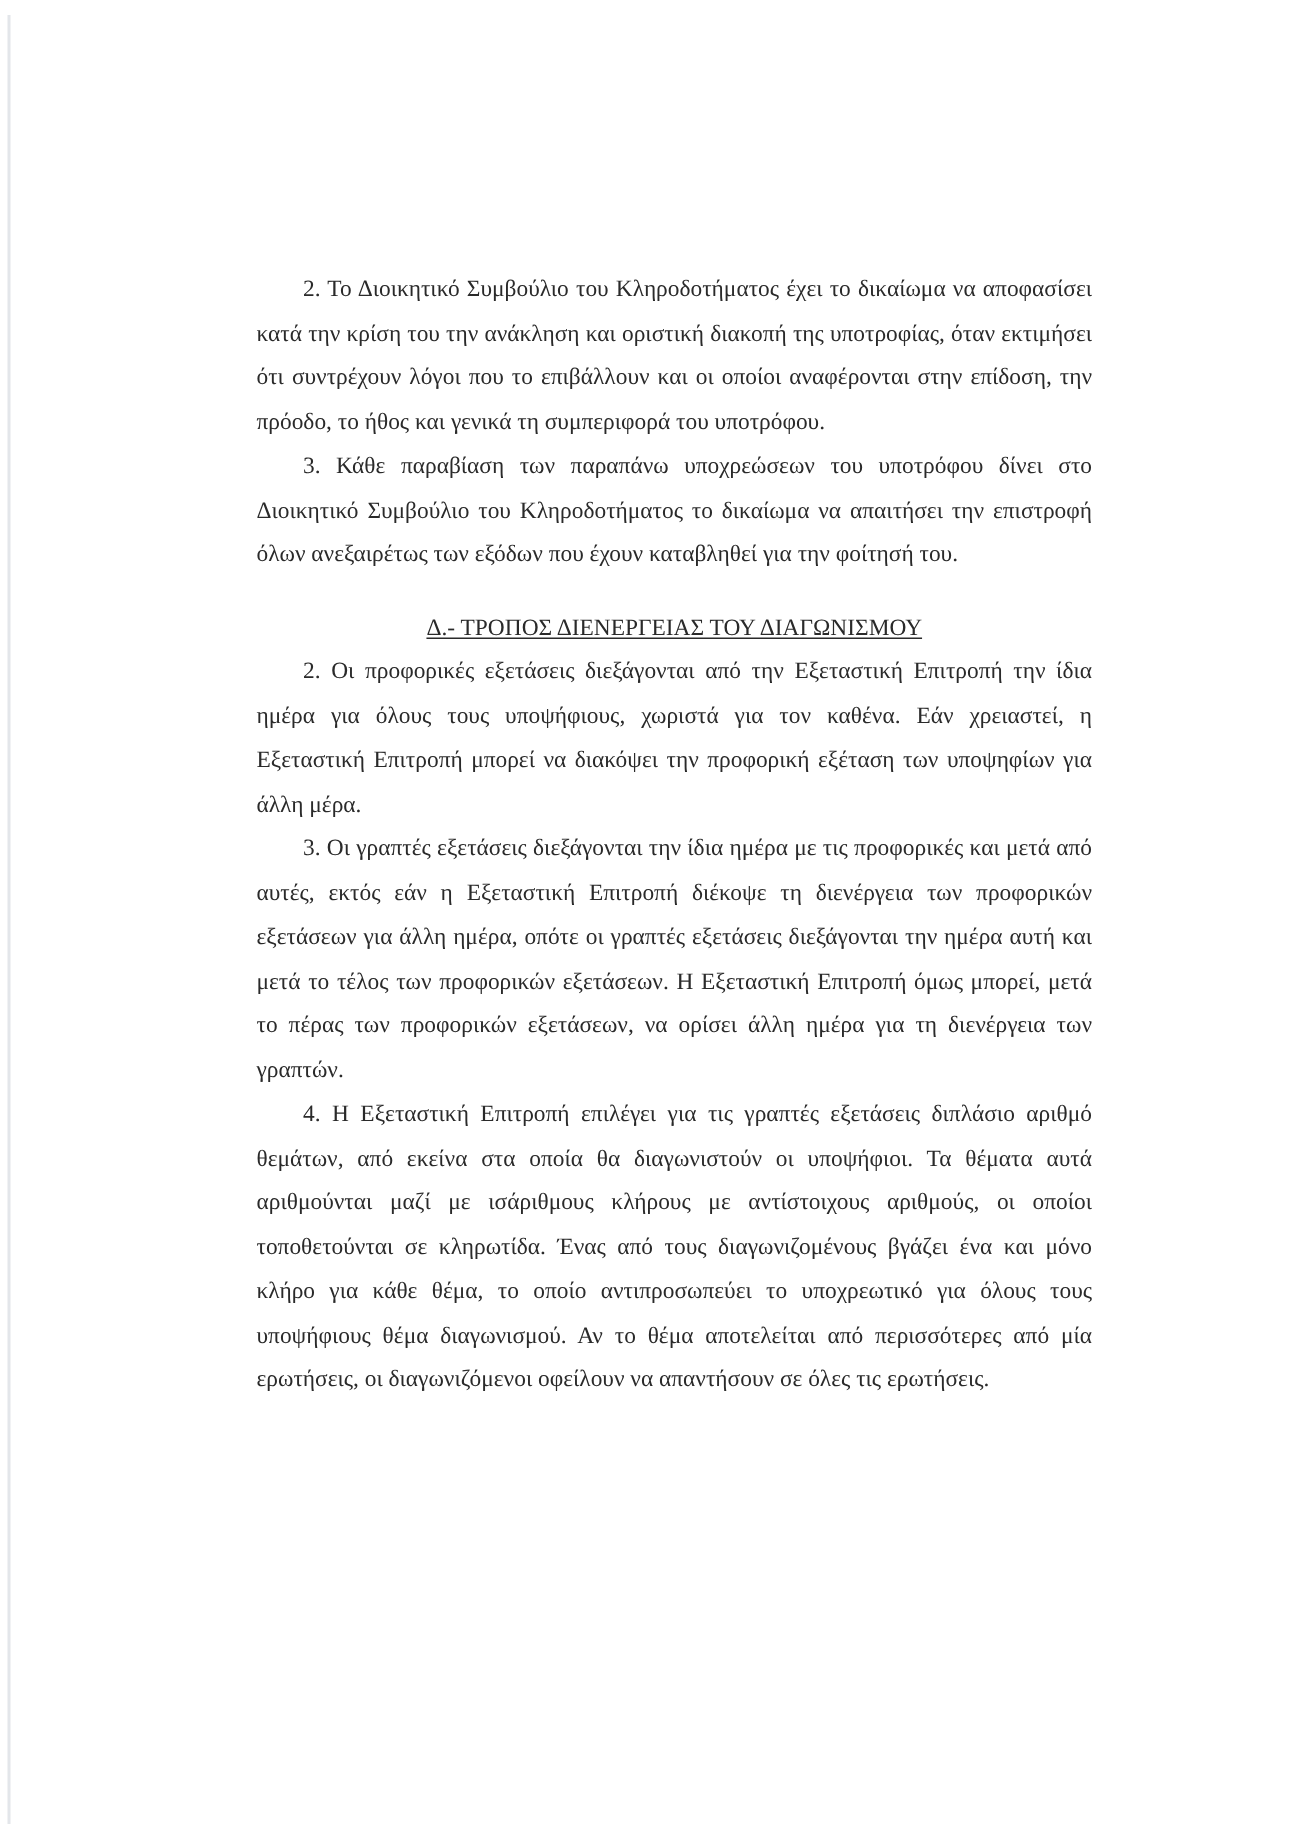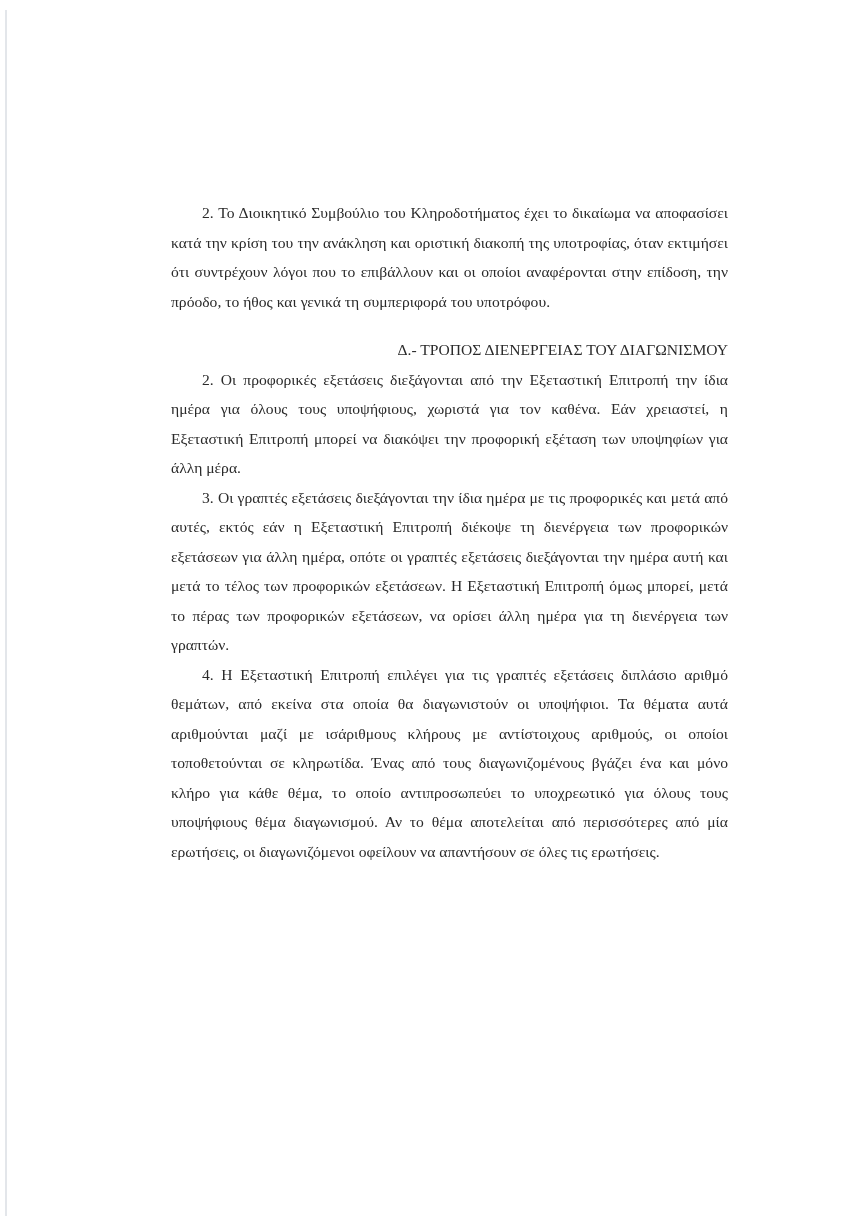--- a/index.html
+++ b/index.html
@@ -23,44 +23,45 @@
     }
     .page {
       position: absolute;
       left: 171px;
       top: 178px;
       width: 557px;
       font-family: "Liberation Serif", serif;
       font-size: 15.6px;
       color: #2a2a2a;
       line-height: 29.5px;
-      margin-top: 20px;
     }
     .para {
       margin: 0;
       text-align: justify;
       text-indent: 31px;
     }
     .heading {
       margin: 19px 0 0 0;
-      text-align: right;
+      text-align: center;
+      text-decoration: underline;
       text-underline-offset: 2px;
       font-size: 15.6px;
       line-height: 29.5px;
     }
   </style>
 </head>
 <body>
 
 <div class="scan-edge"></div>
 
 <div class="page">
 
   <p class="para"><span>2.</span> <span>Το Διοικητικό Συμβούλιο του Κληροδοτήματος έχει το δικαίωμα να αποφασίσει κατά την κρίση του την ανάκληση και οριστική διακοπή της υποτροφίας, όταν εκτιμήσει ότι συντρέχουν λόγοι που το επιβάλλουν και οι οποίοι αναφέρονται στην επίδοση, την πρόοδο, το ήθος και γενικά τη συμπεριφορά του υποτρόφου.</span></p>
 
+  <p class="para"><span>3.</span> <span>Κάθε παραβίαση των παραπάνω υποχρεώσεων του υποτρόφου δίνει στο Διοικητικό Συμβούλιο του Κληροδοτήματος το δικαίωμα να απαιτήσει την επιστροφή όλων ανεξαιρέτως των εξόδων που έχουν καταβληθεί για την φοίτησή του.</span></p>
 
   <h2 class="heading" style="font-weight:normal;">Δ.- ΤΡΟΠΟΣ ΔΙΕΝΕΡΓΕΙΑΣ ΤΟΥ ΔΙΑΓΩΝΙΣΜΟΥ</h2>
 
 
   <p class="para"><span>2.</span> <span>Οι προφορικές εξετάσεις διεξάγονται από την Εξεταστική Επιτροπή την ίδια ημέρα για όλους τους υποψήφιους, χωριστά για τον καθένα.  Εάν χρειαστεί, η Εξεταστική Επιτροπή μπορεί να διακόψει την προφορική εξέταση των υποψηφίων για άλλη μέρα.</span></p>
 
   <p class="para"><span>3.</span> <span>Οι γραπτές εξετάσεις διεξάγονται την ίδια ημέρα με τις προφορικές και μετά από αυτές, εκτός εάν η Εξεταστική Επιτροπή διέκοψε τη διενέργεια των προφορικών εξετάσεων για άλλη ημέρα, οπότε οι γραπτές εξετάσεις διεξάγονται την ημέρα αυτή και μετά το τέλος των προφορικών εξετάσεων. Η Εξεταστική Επιτροπή όμως μπορεί, μετά το πέρας των προφορικών εξετάσεων, να ορίσει άλλη ημέρα για τη διενέργεια των γραπτών.</span></p>
 
   <p class="para"><span>4.</span> <span>Η Εξεταστική Επιτροπή επιλέγει για τις γραπτές εξετάσεις διπλάσιο αριθμό θεμάτων, από εκείνα στα οποία θα διαγωνιστούν οι υποψήφιοι. Τα θέματα αυτά αριθμούνται μαζί με ισάριθμους κλήρους με αντίστοιχους αριθμούς, οι οποίοι τοποθετούνται σε κληρωτίδα.  Ένας από τους διαγωνιζομένους βγάζει ένα και μόνο κλήρο για κάθε θέμα, το οποίο αντιπροσωπεύει το υποχρεωτικό για όλους τους υποψήφιους θέμα διαγωνισμού. Αν το θέμα αποτελείται από περισσότερες από μία ερωτήσεις, οι διαγωνιζόμενοι οφείλουν να απαντήσουν σε όλες τις ερωτήσεις.</span></p>
 

